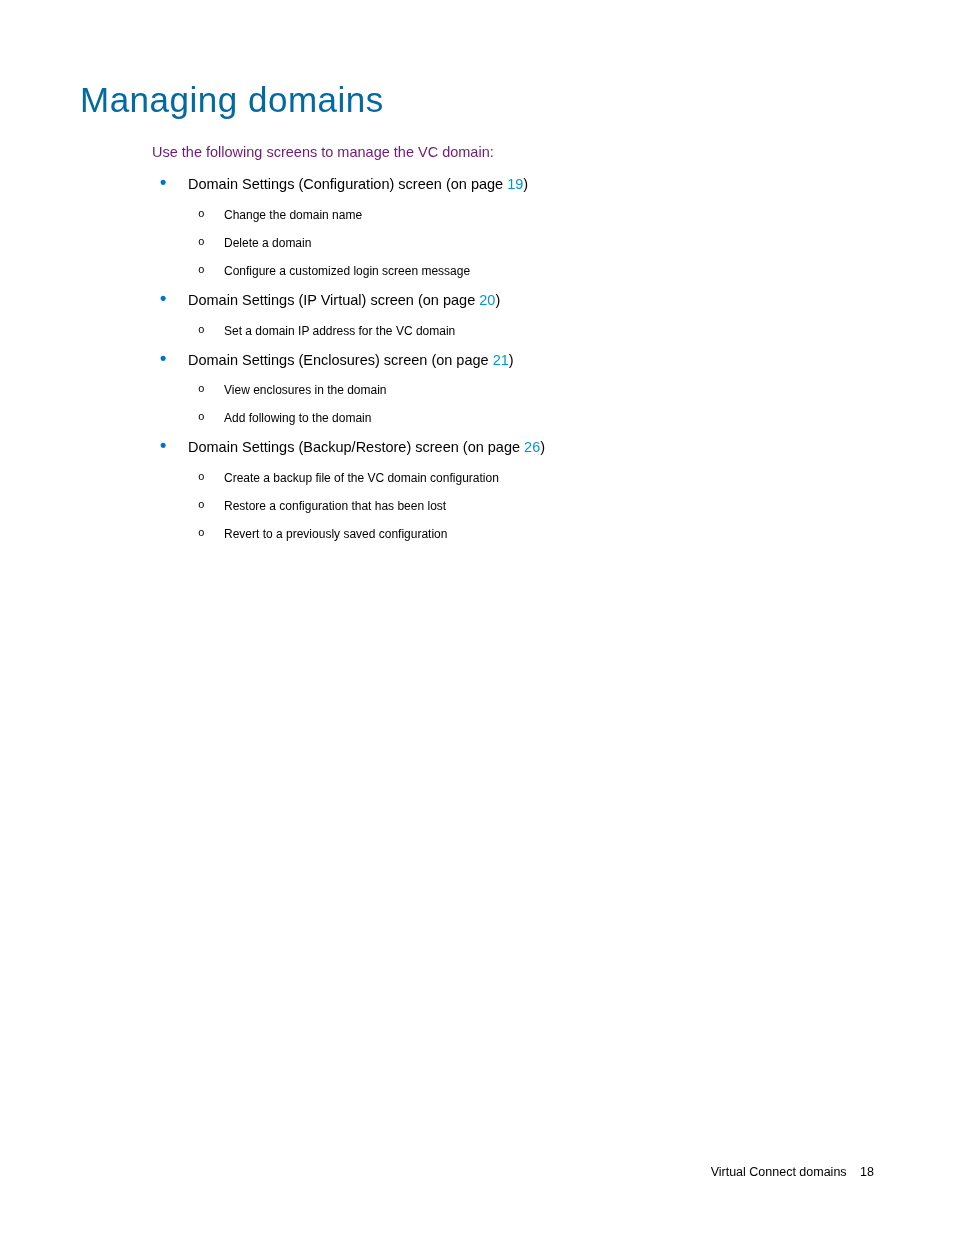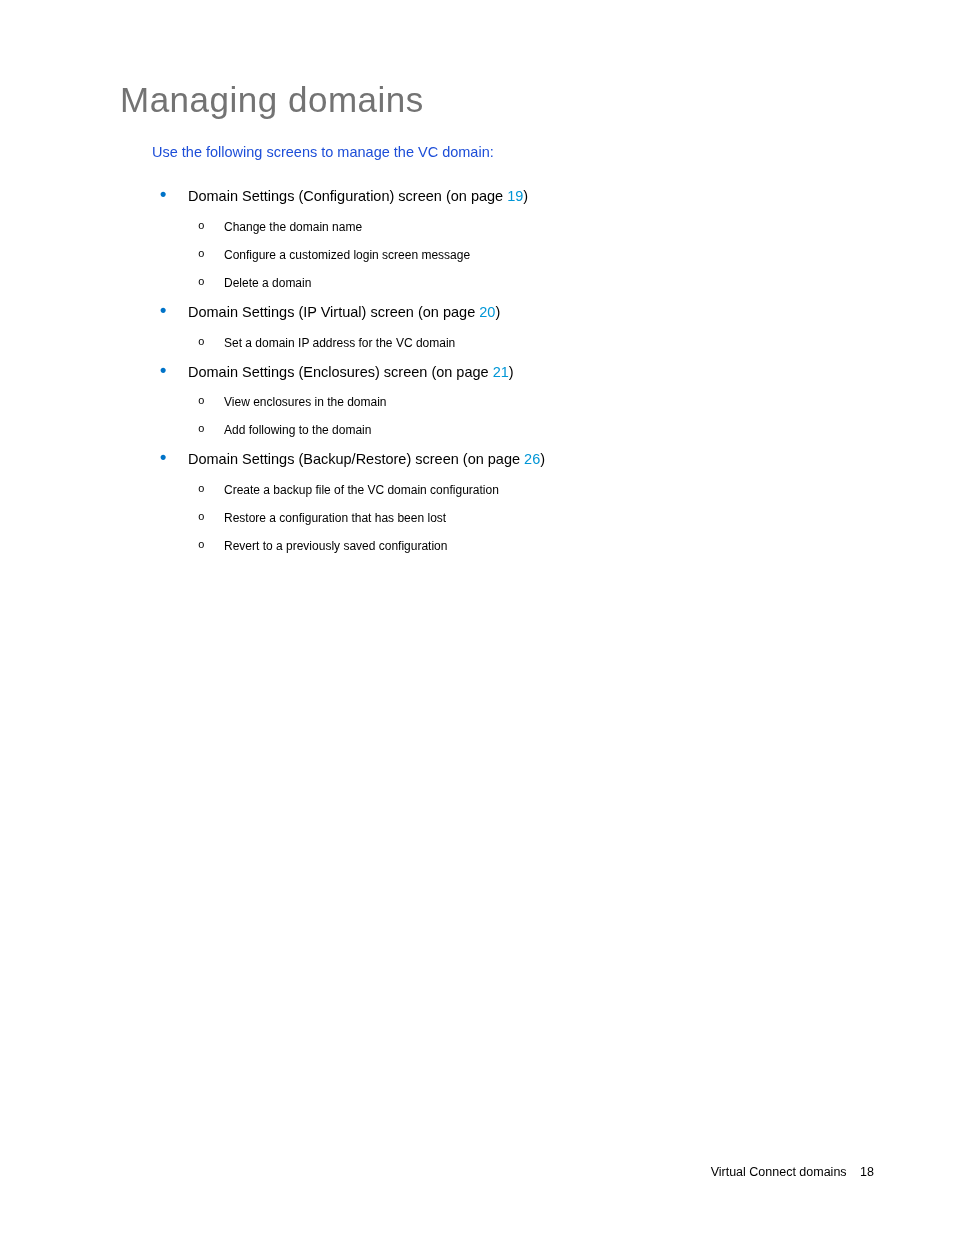--- a/index.html
+++ b/index.html
@@ -16,30 +16,29 @@
       color: #000000;
     }
     .page-container {
       padding: 80px 80px 40px 80px;
       height: 100%;
       position: relative;
     }
     .heading {
       font-size: 35px;
       font-weight: 400;
-      color: #737373;
+      color: #0369a1;
       margin-bottom: 24px;
       letter-spacing: 0.5px;
-      margin-left: 40px;
     }
     .intro-text {
       font-size: 14.5px;
       margin-left: 72px;
-      margin-bottom: 26px;
-      color: #1d4ed8;
+      margin-bottom: 14px;
+      color: #701a75;
     }
     .main-list {
       list-style: none;
       margin-left: 72px;
     }
     .main-item {
       position: relative;
       padding-left: 36px;
       margin-bottom: 10px;
     }
@@ -98,22 +97,22 @@
 <body>
 
 <div class="page-container">
   <h1 class="heading">Managing domains</h1>
   <p class="intro-text">Use the following screens to manage the VC domain:</p>
   <ul class="main-list">
     <li class="main-item">
       <span class="main-item-text"><span>Domain Settings (Configuration) screen (on page </span><a href="#" class="page-link">19</a><span>)</span></span>
       <ul class="sub-list">
         <li class="sub-item">Change the domain name</li>
+        <li class="sub-item">Delete a domain</li>
         <li class="sub-item">Configure a customized login screen message</li>
-        <li class="sub-item">Delete a domain</li>
       </ul>
     </li>
     <li class="main-item">
       <span class="main-item-text"><span>Domain Settings (IP Virtual) screen (on page </span><a href="#" class="page-link">20</a><span>)</span></span>
       <ul class="sub-list">
         <li class="sub-item">Set a domain IP address for the VC domain</li>
       </ul>
     </li>
     <li class="main-item">
       <span class="main-item-text"><span>Domain Settings (Enclosures) screen (on page </span><a href="#" class="page-link">21</a><span>)</span></span>

